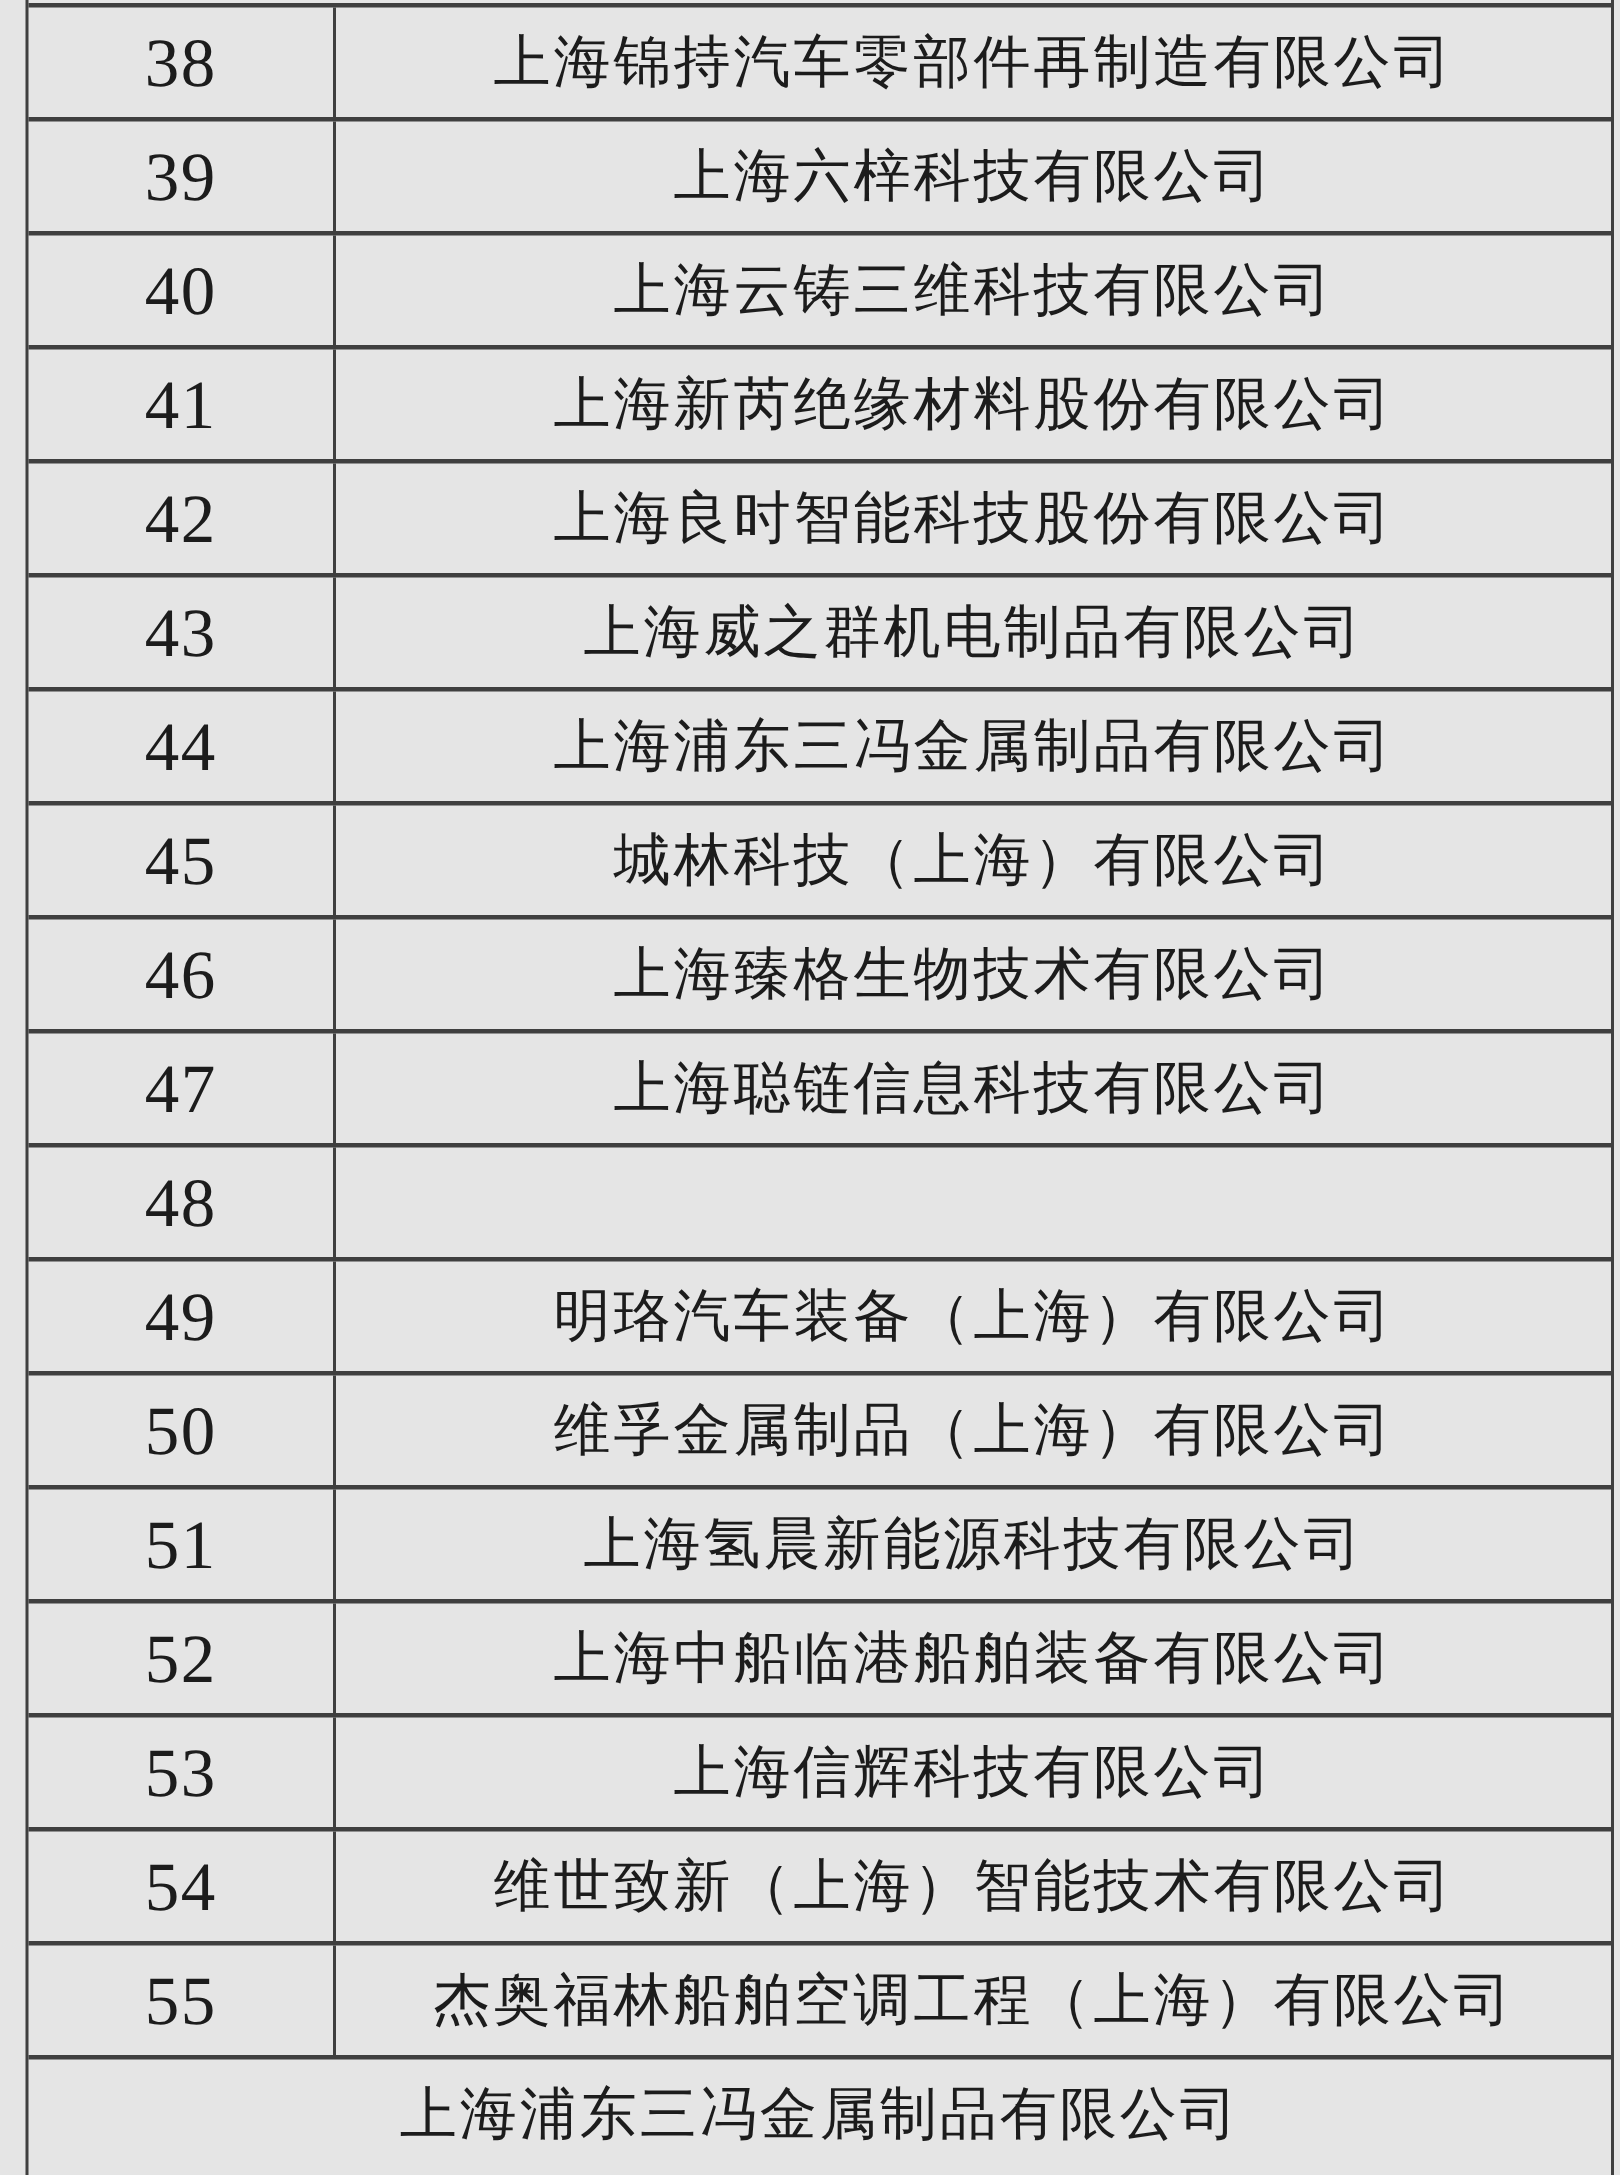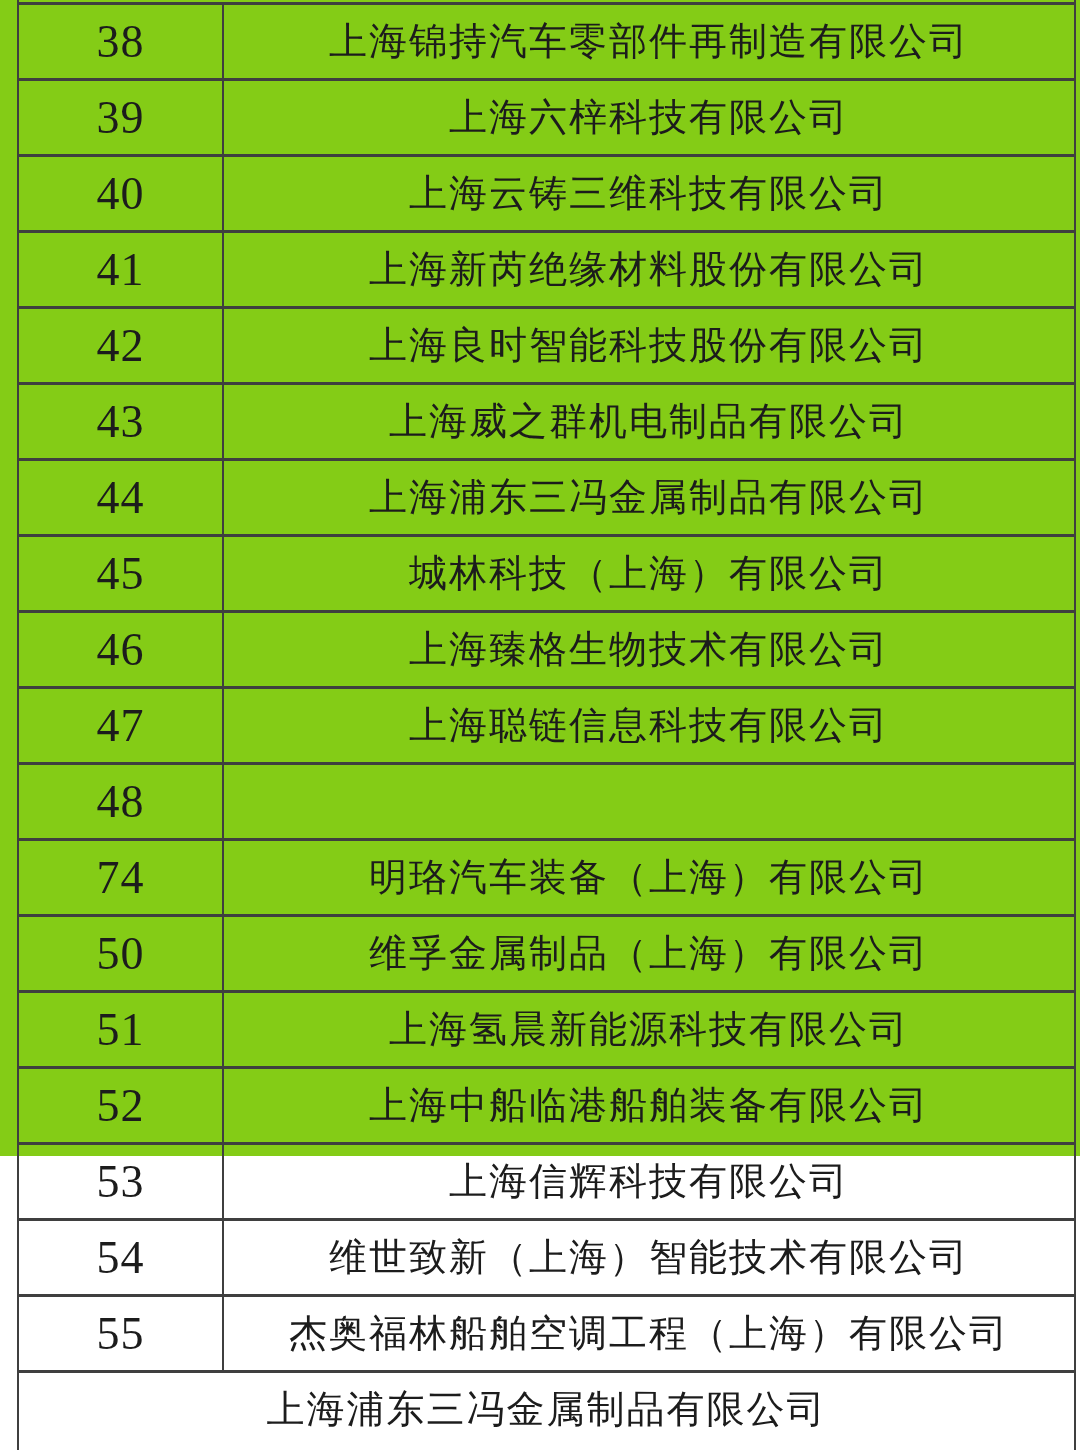--- a/index.html
+++ b/index.html
@@ -8,22 +8,22 @@
     width: 1080px;
     height: 1450px;
     overflow: hidden;
     background: #ffffff;
     font-family: "Liberation Serif", "DejaVu Serif", serif;
   }
 
   .page {
     position: relative;
     width: 1080px;
-    height: 1156px;
-    background: #84cc16;
+    height: 1450px;
+    background: #e5e5e5;
   }
 
   .table {
     position: absolute;
     left: 17px;
     top: 0;
     width: 1059px;
     height: 1450px;
     box-sizing: border-box;
     border-left: 2px solid #3f3f3f;
@@ -132,21 +132,21 @@
   <div class="row">
     <div class="cell-num">47</div>
     <div class="cell-name">上海聪链信息科技有限公司</div>
   </div>
 
   <div class="row">
     <div class="cell-num">48</div>
   </div>
 
   <div class="row">
-    <div class="cell-num">74</div>
+    <div class="cell-num">49</div>
     <div class="cell-name">明珞汽车装备（上海）有限公司</div>
   </div>
 
   <div class="row">
     <div class="cell-num">50</div>
     <div class="cell-name">维孚金属制品（上海）有限公司</div>
   </div>
 
   <div class="row">
     <div class="cell-num">51</div>

